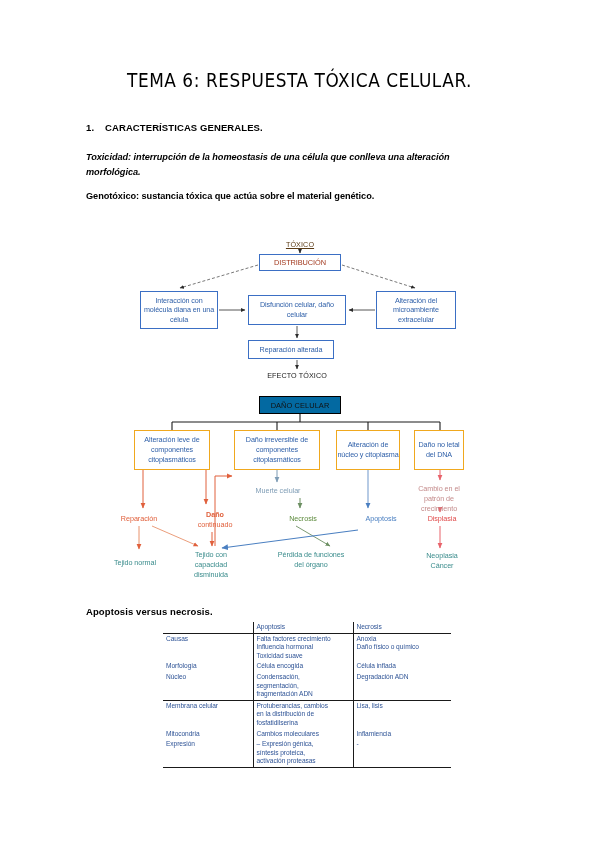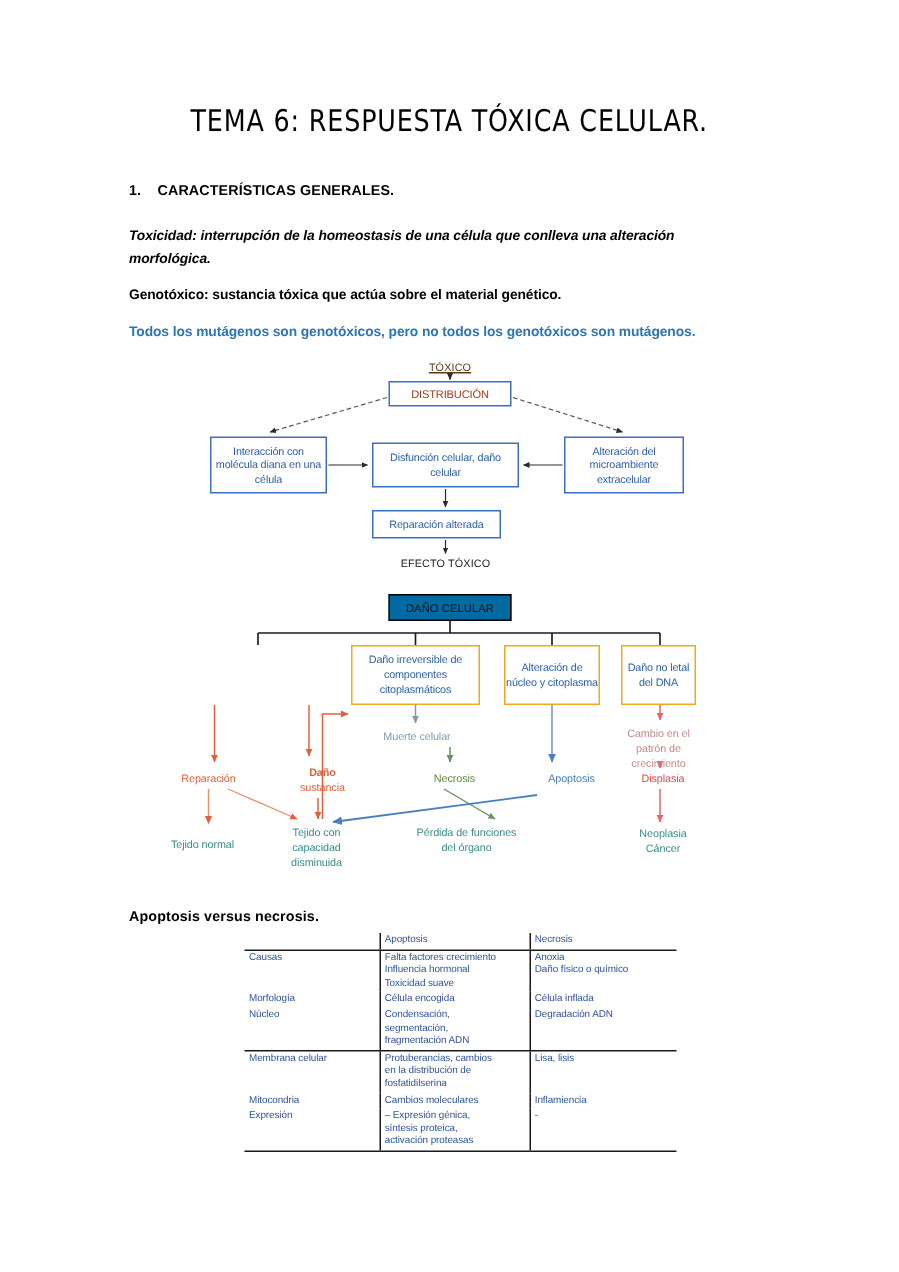--- a/index.html
+++ b/index.html
@@ -219,21 +219,20 @@
 
 <div class="page">
 
   <div class="doc-title">TEMA 6: RESPUESTA TÓXICA CELULAR.</div>
 
   <div class="section-num">1.</div>
   <div class="section-title">CARACTERÍSTICAS GENERALES.</div>
 
   <div class="para p1">Toxicidad: interrupción de la homeostasis de una célula que conlleva una alteración morfológica.</div>
   <div class="para p2">Genotóxico: sustancia tóxica que actúa sobre el material genético.</div>
-  <div class="para p3">Todos los mutágenos son genotóxicos, pero no todos los genotóxicos son mutágenos.</div>
 
   <div class="diagram1">
 
     <svg width="599" height="152" style="position:absolute;left:0;top:0;">
       <defs>
         <marker id="ah-dark" markerWidth="6" markerHeight="6" refX="5" refY="3" orient="auto">
           <path d="M0,0.6 L5.4,3 L0,5.4 z" fill="#2b2b2b"></path>
         </marker>
       </defs>
 
@@ -315,32 +314,33 @@
 
       <line x1="212" y1="136" x2="212" y2="150" stroke="#E0603C" stroke-width="1" marker-end="url(#ah-org)"></line>
 
       <line x1="296" y1="130" x2="330" y2="150" stroke="#6C8F62" stroke-width="0.9" marker-end="url(#ah-grn)"></line>
 
       <line x1="358" y1="134" x2="222" y2="152" stroke="#4A7FC1" stroke-width="1.2" marker-end="url(#ah-blu)"></line>
     </svg>
 
     <div class="d2head">DAÑO CELULAR</div>
 
+    <div class="d2box" id="d2-b1">Alteración leve de componentes citoplasmáticos</div>
     <div class="d2box" id="d2-b2">Daño irreversible de componentes citoplasmáticos</div>
     <div class="d2box" id="d2-b3">Alteración de núcleo y citoplasma</div>
     <div class="d2box" id="d2-b4">Daño no letal del DNA</div>
 
     <div class="d2txt" id="d2-muerte">Muerte celular</div>
     <div class="d2txt" id="d2-cambio">Cambio en el patrón de crecimiento</div>
 
     <div class="d2txt" id="d2-reparar">Reparación</div>
 
     <div class="d2txt" id="d2-danoc">
       <span class="cellline bold">Daño</span>
-      <span class="cellline">sustancia</span>
+      <span class="cellline">continuado</span>
     </div>
 
     <div class="d2txt" id="d2-necrosis">Necrosis</div>
     <div class="d2txt" id="d2-apoptosis">Apoptosis</div>
     <div class="d2txt" id="d2-displasia">Displasia</div>
 
     <div class="d2txt" id="d2-tejidon">Tejido normal</div>
     <div class="d2txt" id="d2-tejidoc">Tejido con capacidad disminuida</div>
     <div class="d2txt" id="d2-perdida">Pérdida de funciones del órgano</div>
 

